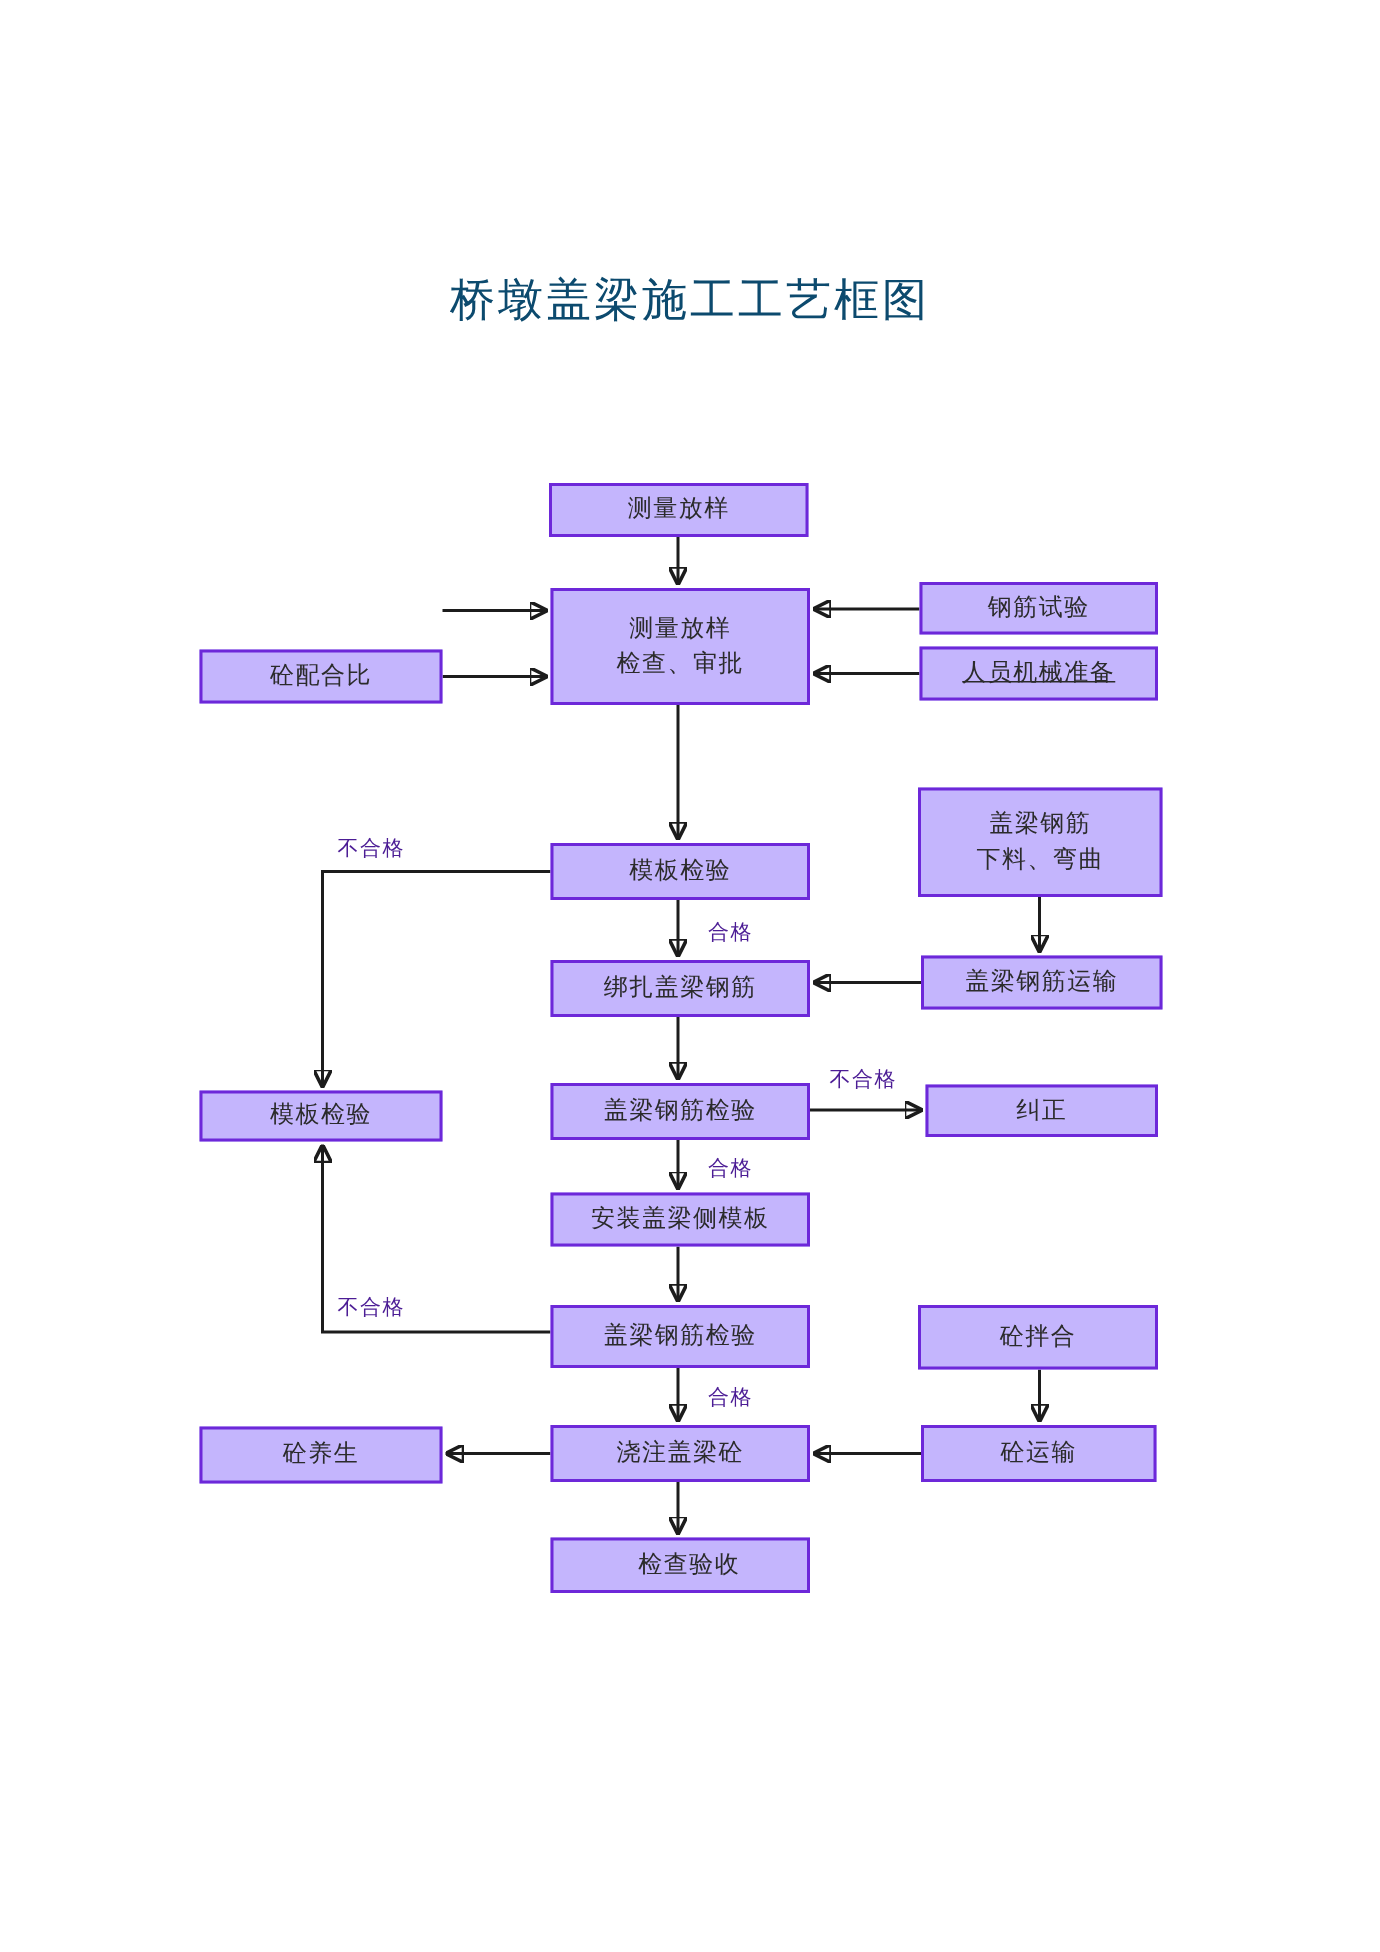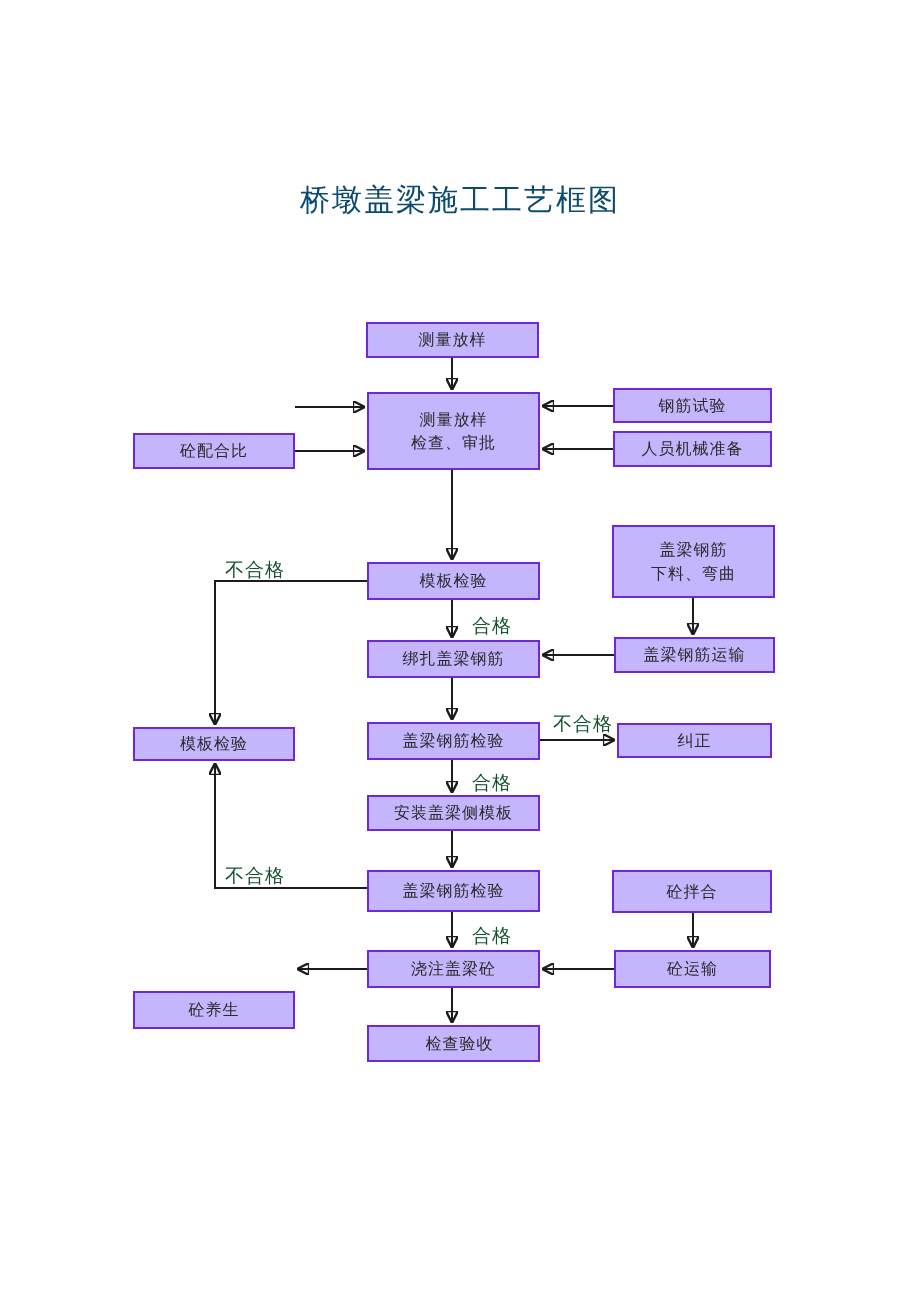--- a/index.html
+++ b/index.html
@@ -42,22 +42,22 @@
     align-items: center;
     justify-content: center;
     font-size: 16px;
     line-height: 1.45;
     color: #2b2b2b;
     letter-spacing: 1px;
     text-align: center;
   }
   .edge-label {
     position: absolute;
-    font-size: 19px;
-    color: #14532d;
+    font-size: 14px;
+    color: #4c1d95;
     letter-spacing: 1px;
     white-space: nowrap;
   }
 </style>
 </head>
 <body>
 
 <div class="page">
 
   <div class="title">桥墩盖梁施工工艺框图</div>
@@ -101,21 +101,21 @@
 
   <div class="node" style="left:367px; top:392px; width:173px; height:78px;">
     <span>测量放样</span>
     <span>检查、审批</span>
   </div>
 
   <div class="node" style="left:613px; top:388px; width:159px; height:35px;">
     <span>钢筋试验</span>
   </div>
 
-  <div class="node" style="left:613px; top:431px; width:159px; height:36px;">
+  <div class="node" style="left:613px; top:431px; width:159px; height:36px;text-decoration:underline;">
     <span>人员机械准备</span>
   </div>
 
   <div class="node" style="left:367px; top:562px; width:173px; height:38px;">
     <span>模板检验</span>
   </div>
 
   <div class="node" style="left:612px; top:525px; width:163px; height:73px;">
     <span>盖梁钢筋</span>
     <span>下料、弯曲</span>
@@ -154,21 +154,21 @@
   </div>
 
   <div class="node" style="left:612px; top:870px; width:160px; height:43px;">
     <span>砼拌合</span>
   </div>
 
   <div class="node" style="left:614px; top:950px; width:157px; height:38px;">
     <span>砼运输</span>
   </div>
 
-  <div class="node" style="left:133px; top:951px; width:162px; height:38px;margin-top:40px;">
+  <div class="node" style="left:133px; top:951px; width:162px; height:38px;">
     <span>砼养生</span>
   </div>
 
   <div class="node" style="left:367px; top:1025px; width:173px; height:37px;padding-left:12px;">
     <span>检查验收</span>
   </div>
 
   <div class="edge-label" style="left:225px; top:557px;">不合格</div>
   <div class="edge-label" style="left:472px; top:613px;">合格</div>
   <div class="edge-label" style="left:553px; top:711px;">不合格</div>

